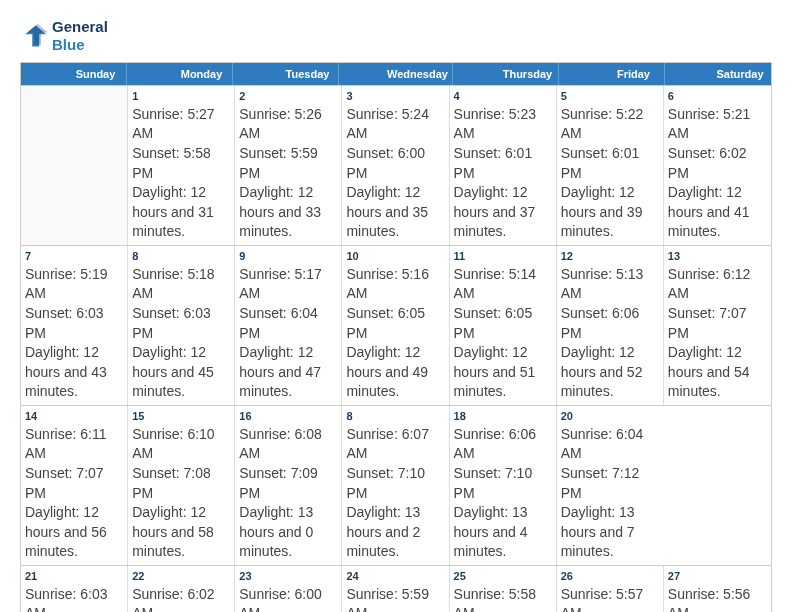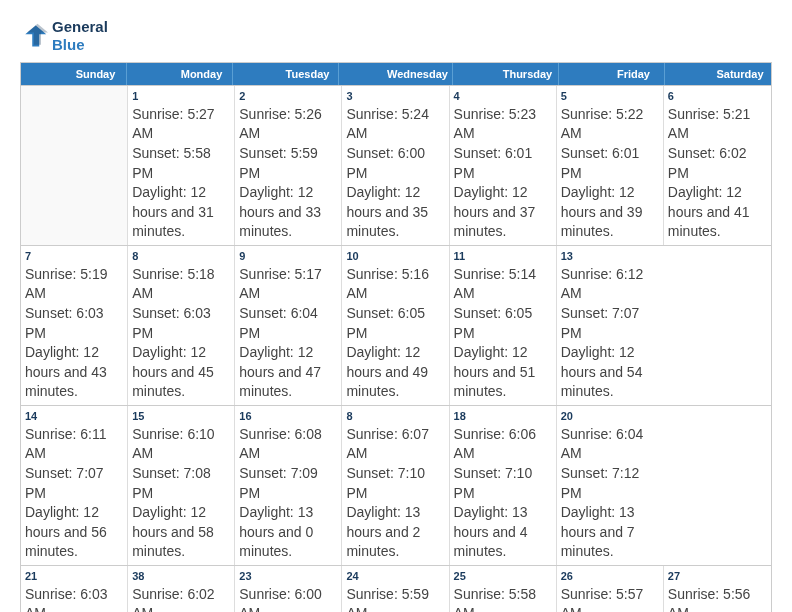--- a/index.html
+++ b/index.html
@@ -191,20 +191,24 @@
           </div>
           <div class="cal-cell">
             <span class="day-num">10</span>
             <div class="sun-info">Sunrise: 5:16 AM<br>Sunset: 6:05 PM<br>Daylight: 12 hours and 49 minutes.</div>
           </div>
           <div class="cal-cell">
             <span class="day-num">11</span>
             <div class="sun-info">Sunrise: 5:14 AM<br>Sunset: 6:05 PM<br>Daylight: 12 hours and 51 minutes.</div>
           </div>
           <div class="cal-cell">
+            <span class="day-num">12</span>
+            <div class="sun-info">Sunrise: 5:13 AM<br>Sunset: 6:06 PM<br>Daylight: 12 hours and 52 minutes.</div>
+          </div>
+          <div class="cal-cell">
             <span class="day-num">13</span>
             <div class="sun-info">Sunrise: 6:12 AM<br>Sunset: 7:07 PM<br>Daylight: 12 hours and 54 minutes.</div>
           </div>
         </div>
         <div class="cal-week">
           <div class="cal-cell">
             <span class="day-num">14</span>
             <div class="sun-info">Sunrise: 6:11 AM<br>Sunset: 7:07 PM<br>Daylight: 12 hours and 56 minutes.</div>
           </div>
           <div class="cal-cell">
@@ -227,21 +231,21 @@
             <span class="day-num">20</span>
             <div class="sun-info">Sunrise: 6:04 AM<br>Sunset: 7:12 PM<br>Daylight: 13 hours and 7 minutes.</div>
           </div>
         </div>
         <div class="cal-week">
           <div class="cal-cell">
             <span class="day-num">21</span>
             <div class="sun-info">Sunrise: 6:03 AM<br>Sunset: 7:12 PM<br>Daylight: 13 hours and 9 minutes.</div>
           </div>
           <div class="cal-cell">
-            <span class="day-num">38</span>
+            <span class="day-num">22</span>
             <div class="sun-info">Sunrise: 6:02 AM<br>Sunset: 7:13 PM<br>Daylight: 13 hours and 11 minutes.</div>
           </div>
           <div class="cal-cell">
             <span class="day-num">23</span>
             <div class="sun-info">Sunrise: 6:00 AM<br>Sunset: 7:14 PM<br>Daylight: 13 hours and 13 minutes.</div>
           </div>
           <div class="cal-cell">
             <span class="day-num">24</span>
             <div class="sun-info">Sunrise: 5:59 AM<br>Sunset: 7:15 PM<br>Daylight: 13 hours and 15 minutes.</div>
           </div>

